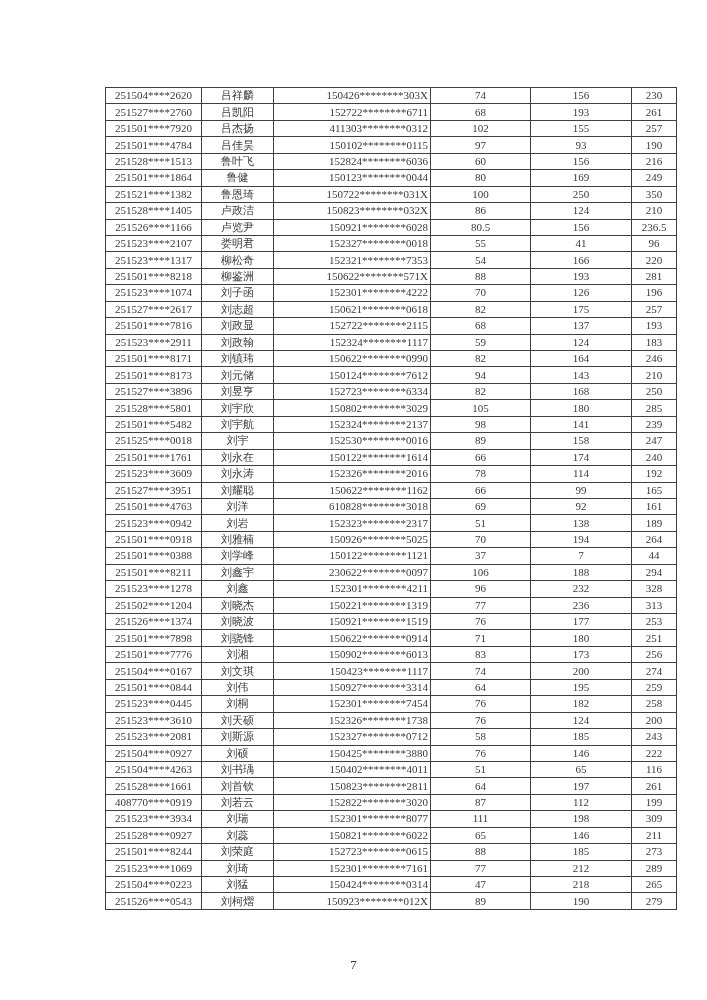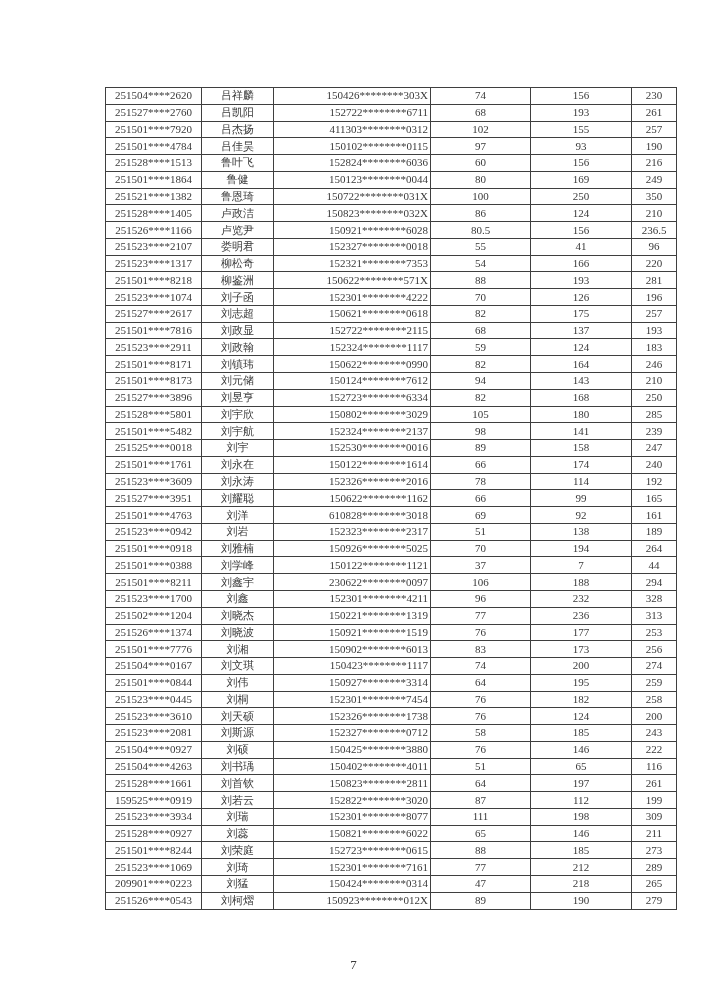--- a/index.html
+++ b/index.html
@@ -299,21 +299,21 @@
         </tr>
         <tr>
           <td class="col-0">251501****8211</td>
           <td class="col-1">刘鑫宇</td>
           <td class="col-2">230622********0097</td>
           <td class="col-3">106</td>
           <td class="col-4">188</td>
           <td class="col-5">294</td>
         </tr>
         <tr>
-          <td class="col-0">251523****1700</td>
+          <td class="col-0">251523****1278</td>
           <td class="col-1">刘鑫</td>
           <td class="col-2">152301********4211</td>
           <td class="col-3">96</td>
           <td class="col-4">232</td>
           <td class="col-5">328</td>
         </tr>
         <tr>
           <td class="col-0">251502****1204</td>
           <td class="col-1">刘晓杰</td>
           <td class="col-2">150221********1319</td>
@@ -323,20 +323,28 @@
         </tr>
         <tr>
           <td class="col-0">251526****1374</td>
           <td class="col-1">刘晓波</td>
           <td class="col-2">150921********1519</td>
           <td class="col-3">76</td>
           <td class="col-4">177</td>
           <td class="col-5">253</td>
         </tr>
         <tr>
+          <td class="col-0">251501****7898</td>
+          <td class="col-1">刘骁锋</td>
+          <td class="col-2">150622********0914</td>
+          <td class="col-3">71</td>
+          <td class="col-4">180</td>
+          <td class="col-5">251</td>
+        </tr>
+        <tr>
           <td class="col-0">251501****7776</td>
           <td class="col-1">刘湘</td>
           <td class="col-2">150902********6013</td>
           <td class="col-3">83</td>
           <td class="col-4">173</td>
           <td class="col-5">256</td>
         </tr>
         <tr>
           <td class="col-0">251504****0167</td>
           <td class="col-1">刘文琪</td>
@@ -395,21 +403,21 @@
         </tr>
         <tr>
           <td class="col-0">251528****1661</td>
           <td class="col-1">刘首钦</td>
           <td class="col-2">150823********2811</td>
           <td class="col-3">64</td>
           <td class="col-4">197</td>
           <td class="col-5">261</td>
         </tr>
         <tr>
-          <td class="col-0">159525****0919</td>
+          <td class="col-0">408770****0919</td>
           <td class="col-1">刘若云</td>
           <td class="col-2">152822********3020</td>
           <td class="col-3">87</td>
           <td class="col-4">112</td>
           <td class="col-5">199</td>
         </tr>
         <tr>
           <td class="col-0">251523****3934</td>
           <td class="col-1">刘瑞</td>
           <td class="col-2">152301********8077</td>
@@ -435,21 +443,21 @@
         </tr>
         <tr>
           <td class="col-0">251523****1069</td>
           <td class="col-1">刘琦</td>
           <td class="col-2">152301********7161</td>
           <td class="col-3">77</td>
           <td class="col-4">212</td>
           <td class="col-5">289</td>
         </tr>
         <tr>
-          <td class="col-0">209901****0223</td>
+          <td class="col-0">251504****0223</td>
           <td class="col-1">刘猛</td>
           <td class="col-2">150424********0314</td>
           <td class="col-3">47</td>
           <td class="col-4">218</td>
           <td class="col-5">265</td>
         </tr>
         <tr>
           <td class="col-0">251526****0543</td>
           <td class="col-1">刘柯熠</td>
           <td class="col-2">150923********012X</td>

